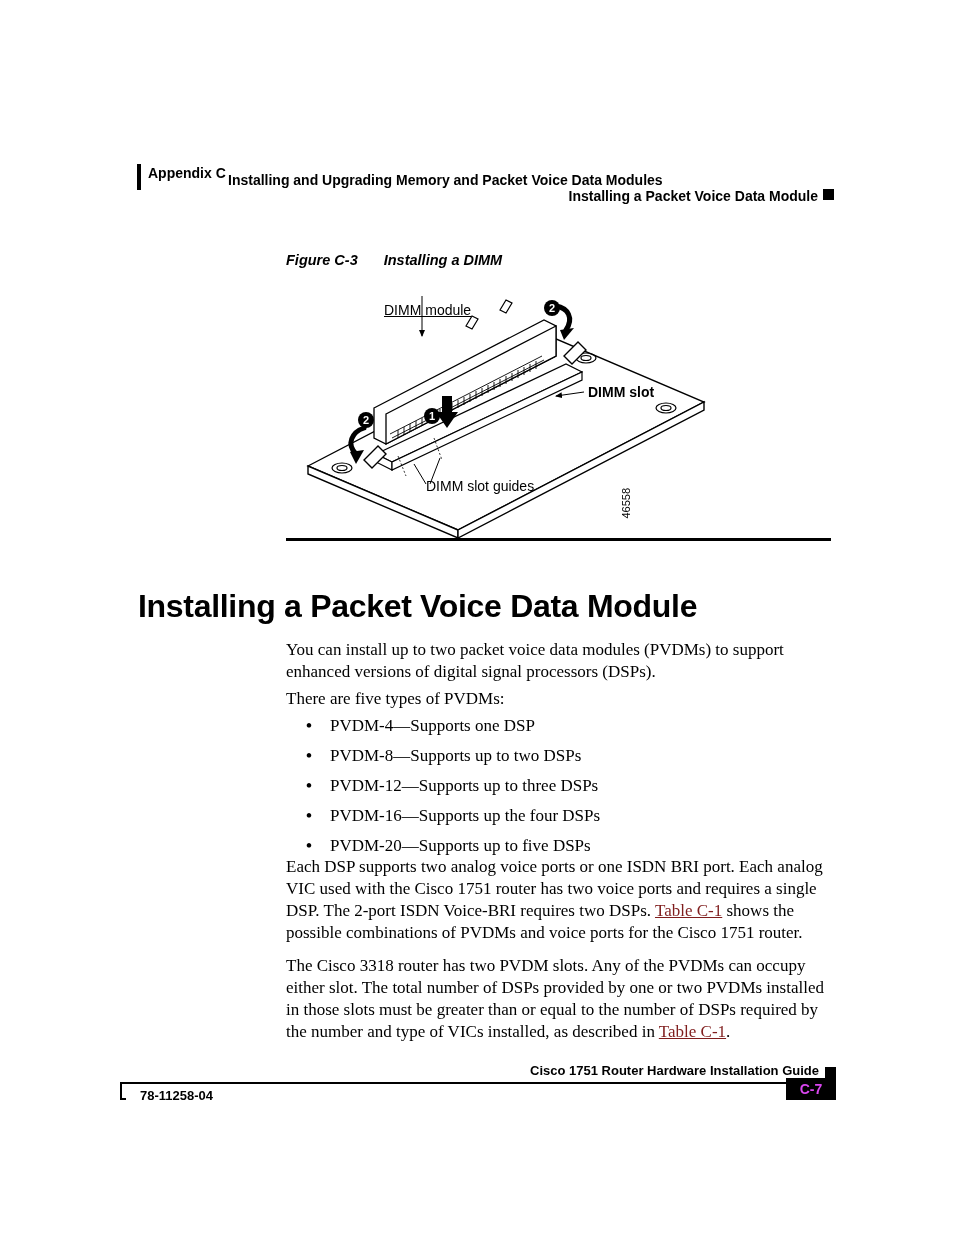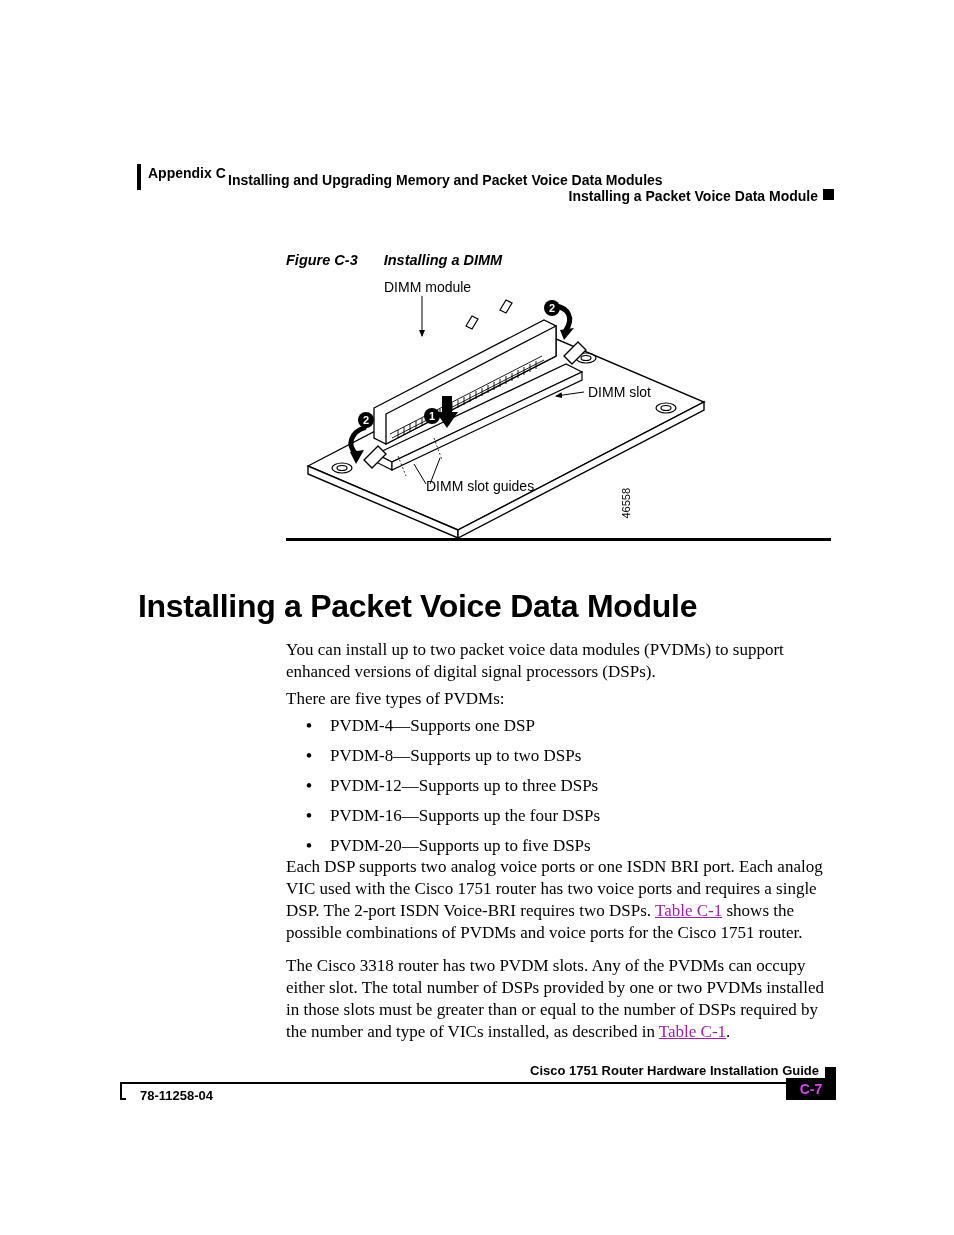--- a/index.html
+++ b/index.html
@@ -32,21 +32,21 @@
 
     
     .body { position: absolute; left: 286px; width: 545px; font: 400 17px/1.30 "Times New Roman", Times, serif; }
     .p1 { top: 639px; }
     .p2 { top: 688px; }
     .ul { position: absolute; left: 306px; top: 716px; width: 520px; }
     .ul li { list-style: none; position: relative; padding-left: 24px; font: 400 17px "Times New Roman", Times, serif; margin-bottom: 10px; }
     .ul li::before { content: "•"; position: absolute; left: 0; top: 0; font-weight: 700; }
     .p3 { top: 856px; }
     .p4 { top: 955px; }
-    .link { color: #a21caf; }
+    .link { color: #7f1d1d; }
 
     
     .ftr-title   { position: absolute; right: 135px; top: 1063px; font: 700 13px Arial, Helvetica, sans-serif; }
     .ftr-line    { position: absolute; left: 120px; top: 1082px; width: 713px; height: 2px; background: #000; }
     .ftr-corner  { position: absolute; left: 120px; top: 1082px; width: 6px; height: 18px; border-left: 2px solid #000; border-bottom: 2px solid #000; }
     .ftr-docnum  { position: absolute; left: 140px; top: 1088px; font: 700 13px Arial, Helvetica, sans-serif; }
     .ftr-pgbox   { position: absolute; right: 118px; top: 1078px; width: 50px; height: 22px; background: #000; color: #d946ef; font: 700 14px Arial, Helvetica, sans-serif; text-align: center; line-height: 22px; }
     .ftr-pgsq    { position: absolute; right: 118px; top: 1067px; width: 11px; height: 11px; background: #000; }
   </style>
 </head>
@@ -175,22 +175,22 @@
           <line x1="136" y1="18" x2="136" y2="58" marker-end="url(#ah)"></line>
 
           <line x1="298" y1="114" x2="270" y2="118" marker-end="url(#ah)"></line>
 
           <line x1="140" y1="206" x2="128" y2="186"></line>
           <line x1="144" y1="206" x2="154" y2="180"></line>
         </g>
       </svg>
     </div>
 
-    <span class="lbl" style="left:98px; top:1px;">DIMM module</span>
-    <span class="lbl" style="left:302px; top:106px;">DIMM slot</span>
+    <span class="lbl" style="left:98px; top:24px;text-decoration:underline;">DIMM module</span>
+    <span class="lbl" style="left:302px; top:106px;font-weight:bold;">DIMM slot</span>
     <span class="lbl" style="left:140px; top:200px;">DIMM slot guides</span>
     <span class="lbl" style="left:334px; top:210px; writing-mode:vertical-rl; transform:rotate(180deg); font-size:11px;">46558</span>
   </div>
 
   <div class="divider"></div>
 
   <div class="h1">Installing a Packet Voice Data Module</div>
 
   <p class="body p2">There are five types of PVDMs:</p>
   <p class="body p1">You can install up to two packet voice data modules (PVDMs) to support enhanced versions of digital signal processors (DSPs).</p>

